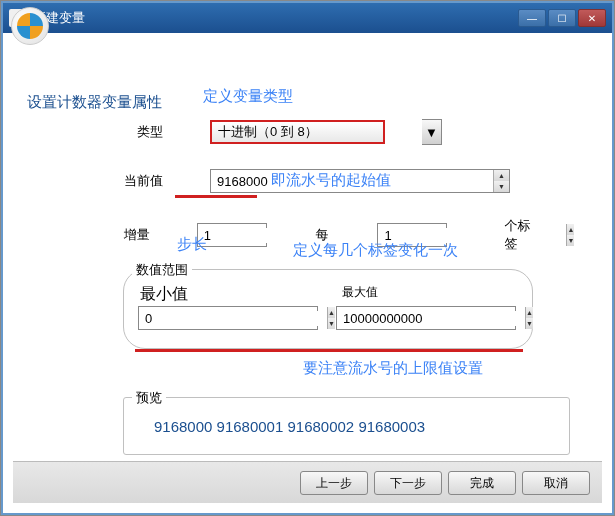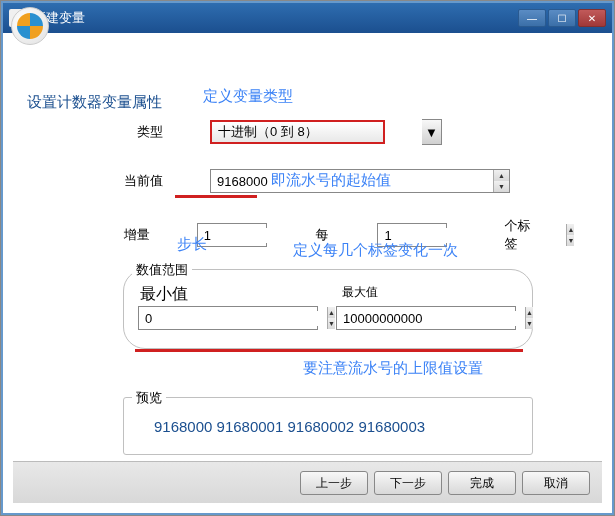--- a/index.html
+++ b/index.html
@@ -120,21 +120,21 @@
         <input value="10000000000" style="">
         <div class="spin-btns">
             <span>▲</span>
             <span>▼</span>
           </div>
       </div>
     </div>
     <div class="red-underline" style="top:310px; left:122px; width:388px;"></div>
     <div class="red-label" style="top:320px; left:290px;text-align:center;">要注意流水号的上限值设置</div>
 
-    <div class="fieldset" style="top:358px; left:110px; width:410px; height:58px;">
+    <div class="fieldset" style="top:358px; left:110px; width:447px; height:58px;">
       <div class="legend">预览</div>
       <div class="preview" style="top:20px; left:30px;">9168000 91680001 91680002 91680003</div>
     </div>
 
     <div class="panel-bg"></div>
     <div class="button-bar">
       <div class="btn">上一步</div>
       <div class="btn">下一步</div>
       <div class="btn">完成</div>
       <div class="btn">取消</div>

